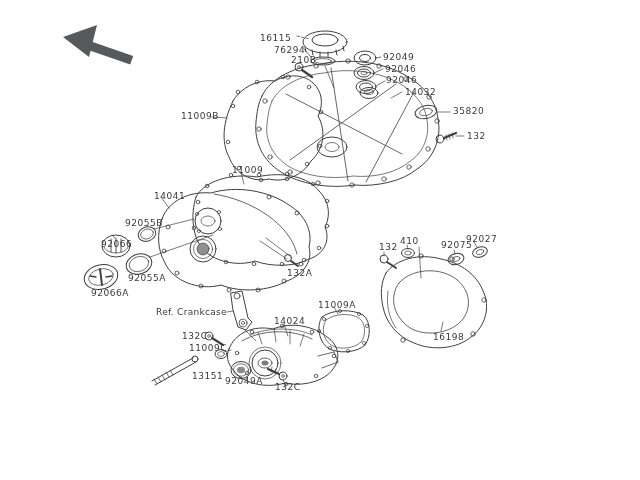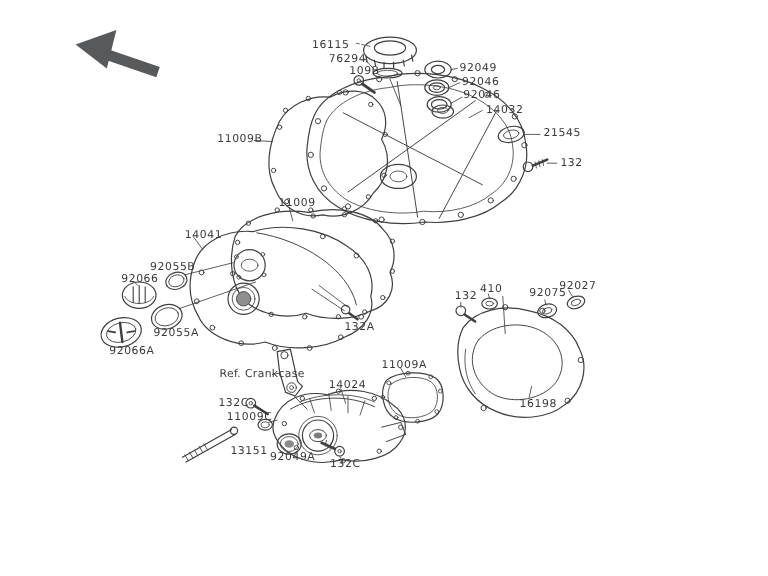--- a/index.html
+++ b/index.html
@@ -1,21 +1,21 @@
 <!DOCTYPE html>
 <html><head>
 <meta charset="utf-8">
 <style>
   html,body{margin:0;padding:0;background:#fff;}
   .stage{position:relative;width:640px;height:472px;background:#ffffff;overflow:hidden;
          font-family:"DejaVu Sans",sans-serif;}
   .stage svg{position:absolute;left:0;top:0;}
   .lbl{position:absolute;font-size:9px;line-height:9px;color:#3a3a3a;
        letter-spacing:.5px;white-space:nowrap;}
-  .ref{letter-spacing:.3px;margin-left:27px;}
+  .ref{letter-spacing:.3px;}
 </style>
 </head>
 <body>
 
 <div class="stage">
 
 <svg width="640" height="480" viewBox="0 0 640 480">
   <g stroke="#3f3f3f" fill="none" stroke-width="1" stroke-linecap="round" stroke-linejoin="round">
 
     <g stroke="none" fill="#58595b">
@@ -305,32 +305,32 @@
       <path d="M212,117 L227,118"></path>
       <path d="M241,173 L244,184"></path>
       <path d="M161,197 L169,208"></path>
       <path d="M113,236 L115,238"></path>
     </g>
   </g>
 </svg>
 
 <div class="lbl" style="left:260px;top:34px">16115</div>
 <div class="lbl" style="left:274px;top:46px">76294</div>
-<div class="lbl" style="left:291px;top:56px">109B</div>
+<div class="lbl" style="left:291px;top:56px">210B</div>
 <div class="lbl" style="left:383px;top:53px">92049</div>
 <div class="lbl" style="left:385px;top:65px">92046</div>
 <div class="lbl" style="left:386px;top:76px">92046</div>
 <div class="lbl" style="left:405px;top:88px">14032</div>
-<div class="lbl" style="left:453px;top:107px">21545</div>
+<div class="lbl" style="left:453px;top:107px">35820</div>
 <div class="lbl" style="left:467px;top:132px">132</div>
 <div class="lbl" style="left:181px;top:112px">11009B</div>
 <div class="lbl" style="left:232px;top:166px">11009</div>
 <div class="lbl" style="left:154px;top:192px">14041</div>
 <div class="lbl" style="left:125px;top:219px">92055B</div>
-<div class="lbl" style="left:101px;top:229px">92066</div>
+<div class="lbl" style="left:101px;top:240px">92066</div>
 <div class="lbl" style="left:128px;top:274px">92055A</div>
 <div class="lbl" style="left:91px;top:289px">92066A</div>
 <div class="lbl" style="left:287px;top:269px">132A</div>
 <div class="lbl" style="left:379px;top:243px">132</div>
 <div class="lbl" style="left:400px;top:237px">410</div>
 <div class="lbl" style="left:441px;top:241px">92075</div>
 <div class="lbl" style="left:466px;top:235px">92027</div>
 <div class="lbl" style="left:433px;top:333px">16198</div>
 <div class="lbl ref" style="left:156px;top:308px">Ref. Crankcase</div>
 <div class="lbl" style="left:182px;top:332px">132C</div>

